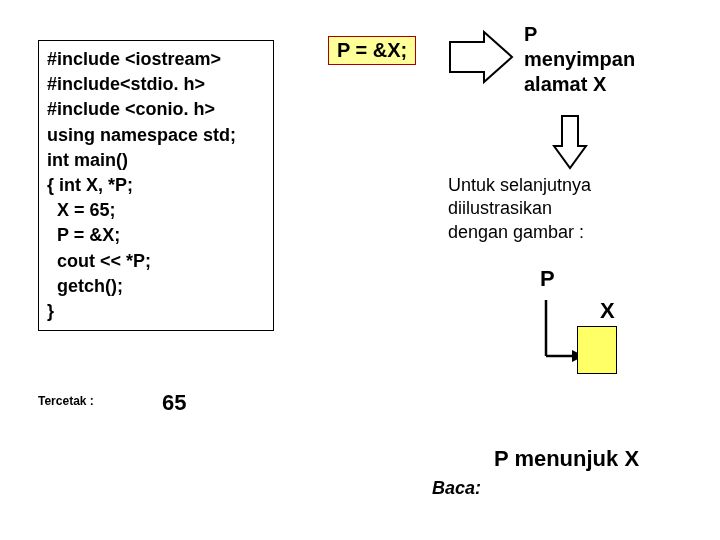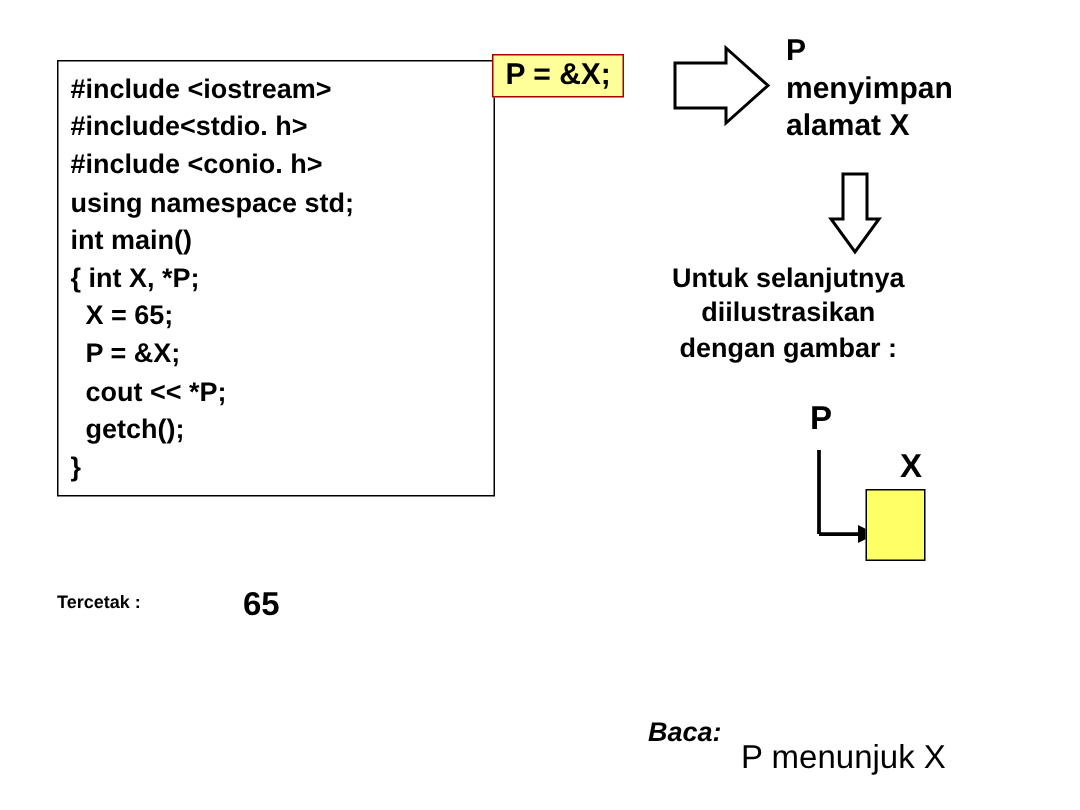--- a/index.html
+++ b/index.html
@@ -8,21 +8,21 @@
     height: 540px;
     background: #ffffff;
     font-family: Verdana, Arial, sans-serif;
     position: relative;
     overflow: hidden;
   }
   .codebox {
     position: absolute;
     left: 38px;
     top: 40px;
-    width: 292px;
+    width: 236px;
     border: 1.5px solid #000;
     padding: 6px 8px 6px 8px;
     font-weight: bold;
     font-size: 18px;
     line-height: 1.4;
     white-space: pre;
   }
   .highlight {
     position: absolute;
     border: 1.5px solid #a00;
@@ -51,24 +51,23 @@
   }
   .down-arrow {
     position: absolute;
     left: 550px;
     top: 112px;
   }
   .untuk-text {
     position: absolute;
     left: 448px;
     top: 174px;
-    font-weight: bold;
+    font-weight: normal;
     font-size: 18px;
     line-height: 1.3;
-    text-align: center;
   }
   .p-label {
     position: absolute;
     left: 540px;
     top: 266px;
     font-weight: bold;
     font-size: 22px;
   }
   .x-label {
     position: absolute;
@@ -110,22 +109,22 @@
     position: absolute;
     left: 432px;
     top: 478px;
     font-weight: bold;
     font-size: 18px;
     font-style: italic;
   }
   .baca-text {
     position: absolute;
     left: 494px;
-    top: 492px;
-    font-weight: normal;
+    top: 446px;
+    font-weight: bold;
     font-size: 22px;
   }
 </style>
 </head>
 <body>
 
 <div class="codebox">#include &lt;iostream&gt;
 #include&lt;stdio. h&gt;
 #include &lt;conio. h&gt;
 using namespace std;

